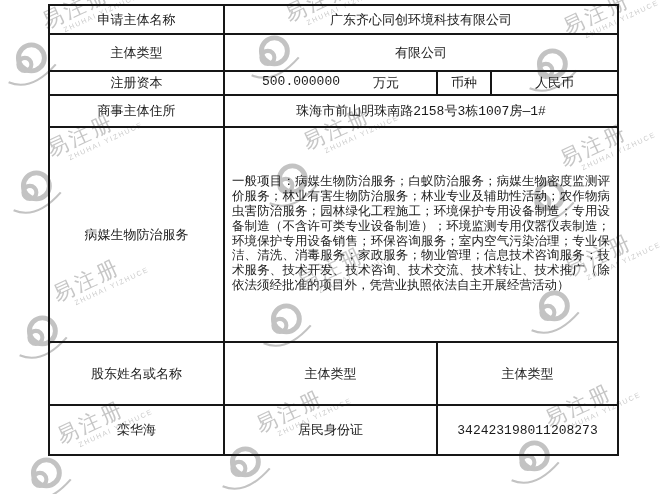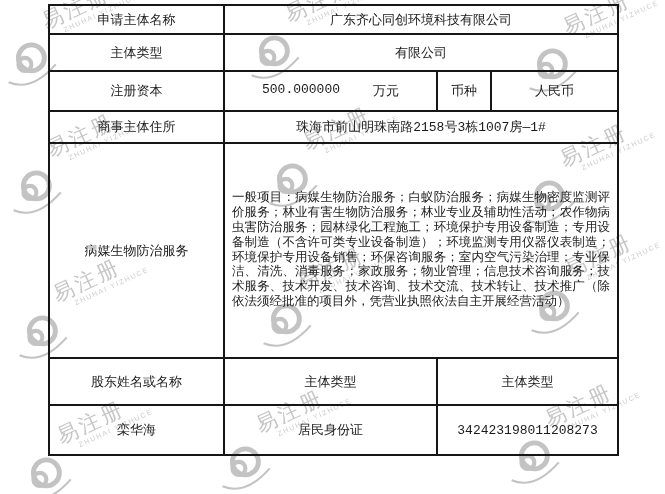--- a/index.html
+++ b/index.html
@@ -250,40 +250,40 @@
     </colgroup>
     <tbody>
         <tr style="height:29px">
       <td>申请主体名称</td>
       <td colspan="3">广东齐心同创环境科技有限公司</td>
     </tr>
     <tr style="height:37px">
       <td>主体类型</td>
       <td colspan="3">有限公司</td>
     </tr>
-    <tr style="height:40px">
+    <tr style="height:24px">
       <td>注册资本</td>
       <td>
         <div class="capital-flex">
           <span>500.000000</span>
           <span>万元</span>
         </div>
       </td>
       <td>币种</td>
       <td>人民币</td>
     </tr>
     <tr style="height:32px">
       <td>商事主体住所</td>
       <td colspan="3">珠海市前山明珠南路2158号3栋1007房—1#</td>
     </tr>
     <tr style="height:215px">
       <td>病媒生物防治服务</td>
       <td colspan="3" class="scope-cell">一般项目：病媒生物防治服务；白蚁防治服务；病媒生物密度监测评价服务；林业有害生物防治服务；林业专业及辅助性活动；农作物病虫害防治服务；园林绿化工程施工；环境保护专用设备制造；专用设备制造（不含许可类专业设备制造）；环境监测专用仪器仪表制造；环境保护专用设备销售；环保咨询服务；室内空气污染治理；专业保洁、清洗、消毒服务；家政服务；物业管理；信息技术咨询服务；技术服务、技术开发、技术咨询、技术交流、技术转让、技术推广（除依法须经批准的项目外，凭营业执照依法自主开展经营活动）</td>
     </tr>
-    <tr style="height:47px">
+    <tr style="height:63px">
       <td>股东姓名或名称</td>
       <td>主体类型</td>
       <td colspan="2">主体类型</td>
     </tr>
     <tr style="height:50px">
       <td>栾华海</td>
       <td>居民身份证</td>
       <td colspan="2">342423198011208273</td>
     </tr>
   </tbody>

